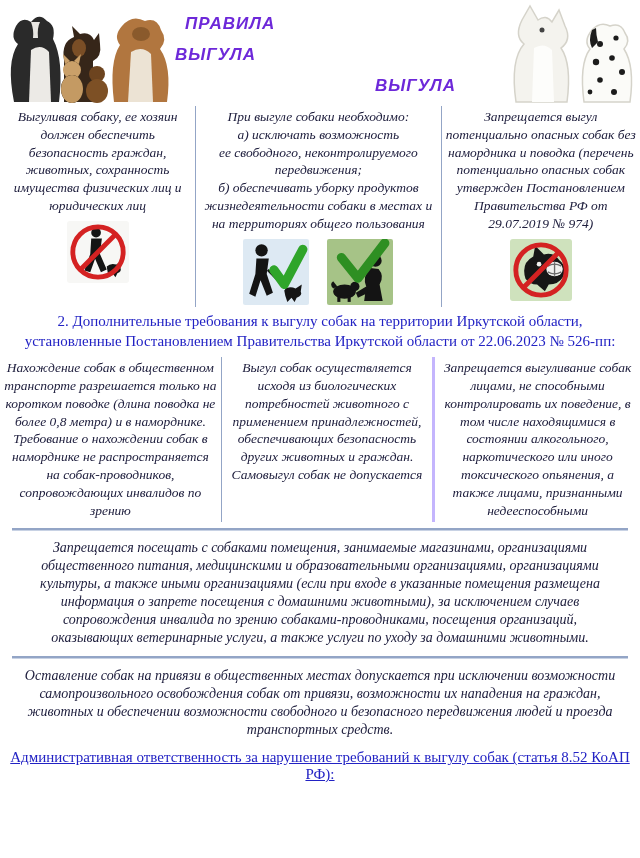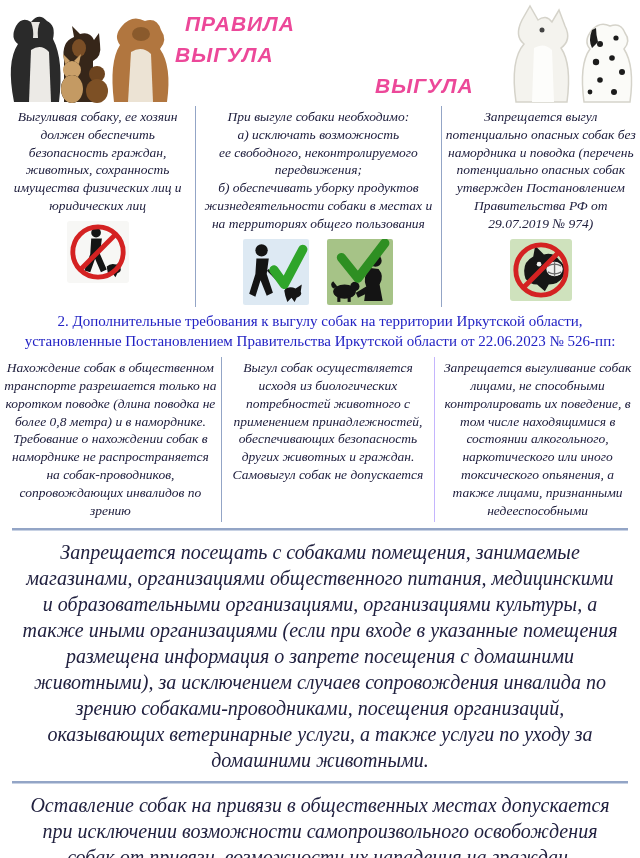--- a/index.html
+++ b/index.html
@@ -4,44 +4,44 @@
 <style>
   html,body{margin:0;padding:0;background:#ffffff;}
   body{width:640px;font-family:"Liberation Serif",serif;color:#1f1f46;}
   .page{width:640px;min-height:858px;background:#fff;overflow:hidden;}
 
   
   .header{display:flex;align-items:flex-start;height:106px;}
   .dog-img{flex:0 0 auto;}
   .title-block{flex:1 1 auto;padding-top:8px;}
   .title-line{font-family:"Liberation Sans",sans-serif;font-weight:bold;font-style:italic;
-    font-size:21px;color:#ec4899;line-height:31px;letter-spacing:1px;}
+    font-size:17px;color:#6d28d9;line-height:31px;letter-spacing:1px;}
   .t1{margin-left:10px;} .t2{} .t3{margin-left:200px;}
 
   
   .sec-heading{color:#2222c4;text-align:center;font-size:15px;line-height:1.35;
     padding:4px 14px 6px 14px;}
 
   
   .cols{display:flex;align-items:stretch;}
   .col{box-sizing:border-box;padding:2px 4px;display:flex;flex-direction:column;align-items:center;}
   .cols-1 .c1{width:30.5%;} .cols-1 .c2{width:38.5%;border-left:1px solid #93a5c6;border-right:1px solid #93a5c6;}
   .cols-1 .c3{width:31%;}
-  .cols-2 .c1{width:34.5%;justify-content:flex-end;} .cols-2 .c2{width:33.5%;border-left:1px solid #93a5c6;border-right:1px solid #c4b5fd;}
+  .cols-2 .c1{width:34.5%;justify-content:flex-end;} .cols-2 .c2{width:33.5%;border-left:1px solid #93a5c6;border-right:3px solid #c4b5fd;}
   .cols-2 .c3{width:32%;justify-content:flex-end;}
   .col-text{font-style:italic;font-size:13.5px;line-height:1.32;text-align:center;color:#20203f;}
   .pre{white-space:pre-line;}
   .icon-row{display:flex;gap:18px;justify-content:center;align-items:flex-end;margin-top:6px;}
   .pict{width:62px;height:62px;display:block;}
   .pict-lg{width:66px;height:66px;display:block;}
 
   
   .sep{border:0;border-top:2px solid #93a5c6;border-bottom:1px solid #c8d2e4;height:0;
     margin:6px 12px;}
-  .para{font-style:italic;font-size:20px;line-height:1.3;text-align:center;color:#20203f;
+  .para{font-style:italic;font-size:14px;line-height:1.3;text-align:center;color:#20203f;
     padding:2px 22px;}
 
   
   .admin-heading{color:#2222c4;font-size:15px;text-align:center;text-decoration:underline;
     padding:8px 2px 0 2px;}
 </style>
 </head>
 <body>
 
 <div class="page">

